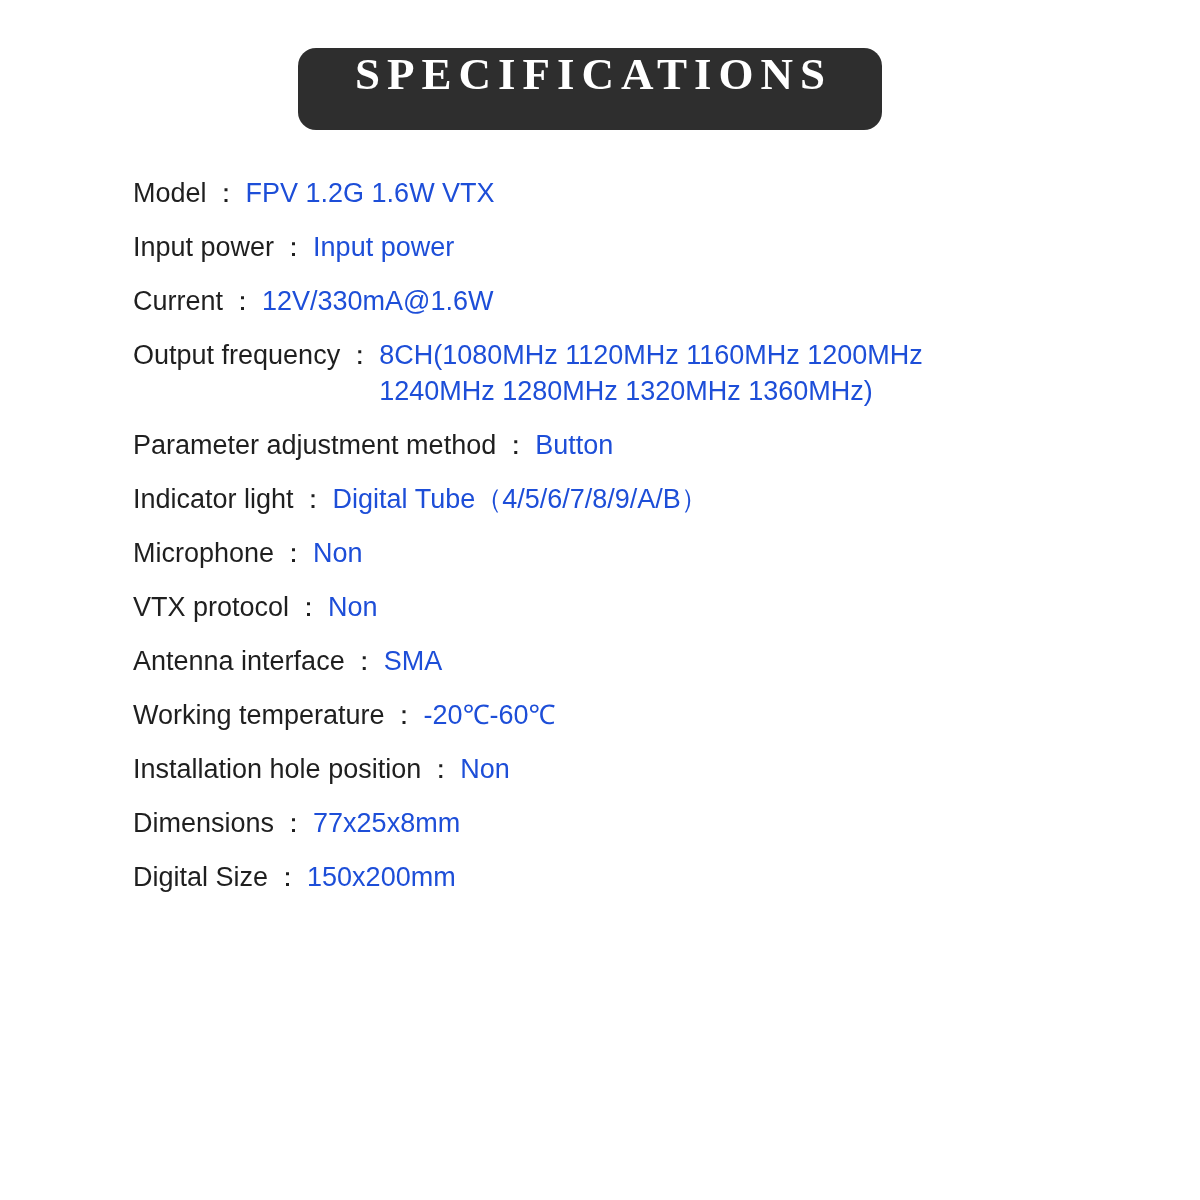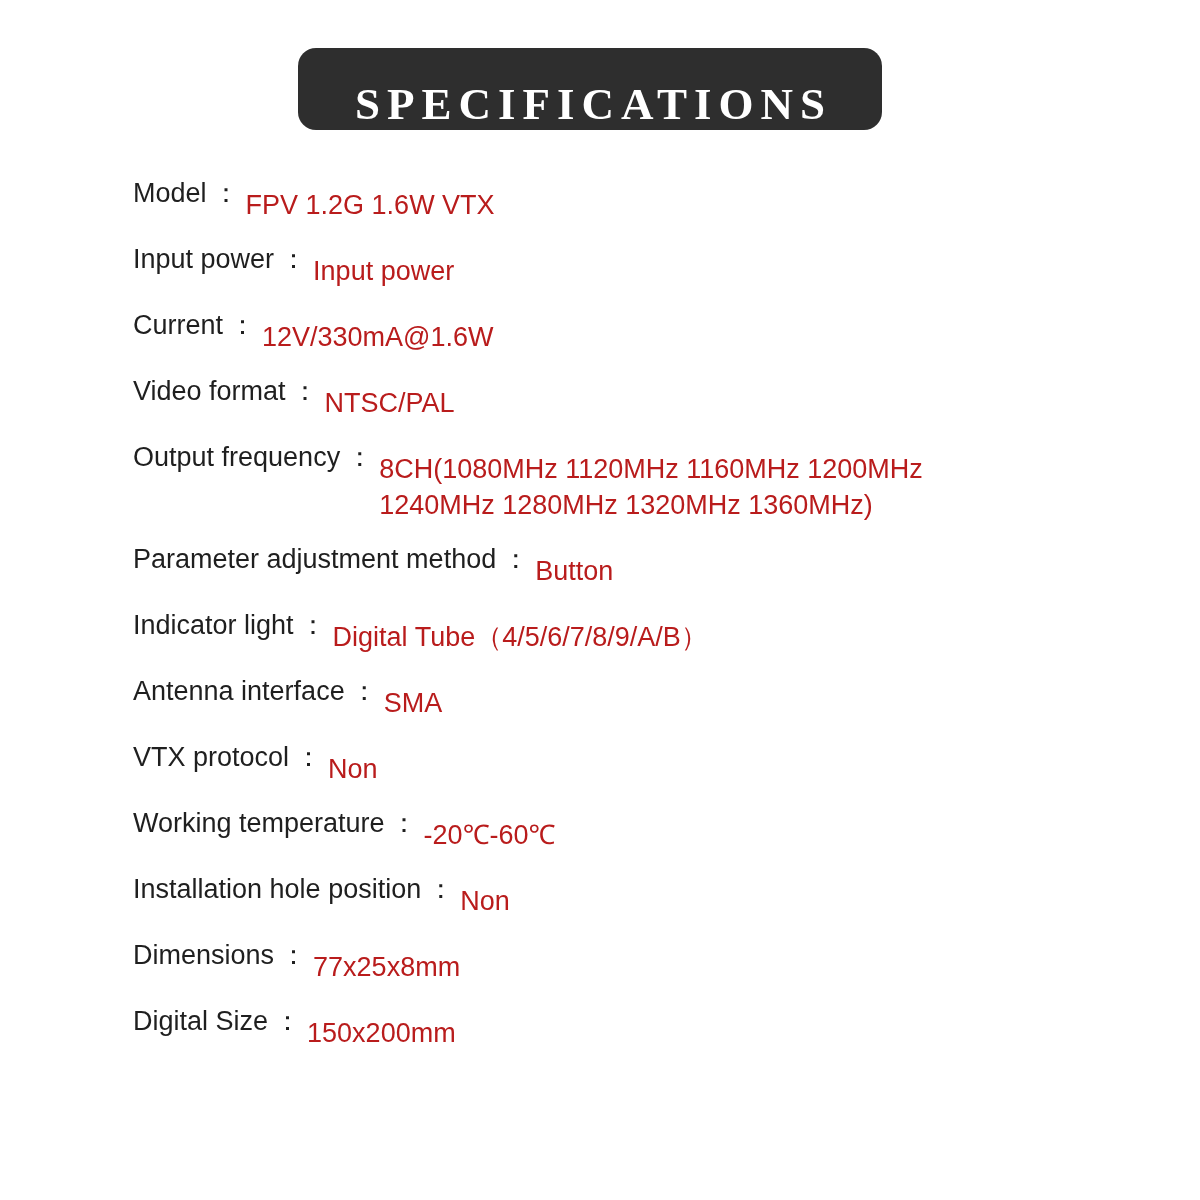--- a/index.html
+++ b/index.html
@@ -21,21 +21,21 @@
   }
   .header-box {
     position: absolute;
     left: 298px;
     top: 48px;
     width: 584px;
     height: 82px;
     background: #2e2e2e;
     border-radius: 18px;
     display: flex;
-    align-items: flex-end;
+    align-items: flex-start;
     justify-content: center;
     white-space: nowrap;
   }
   .header-title {
     font-family: "Liberation Serif", "DejaVu Serif", serif;
     font-weight: bold;
     font-size: 45px;
     letter-spacing: 7px;
     color: #ffffff;
     text-indent: 7px; 
@@ -54,25 +54,24 @@
   }
   .spec-label {
     color: #1f1f1f;
     white-space: pre-line;
   }
   .spec-colon {
     color: #1f1f1f;
     margin: 0 6px;
   }
   .spec-value {
-    color: #b91c1c;
+    color: #1d4ed8;
     display: inline-block;
     vertical-align: top;
     white-space: pre-line;
-    margin-top: 12px;
   }
 </style>
 </head>
 <body>
 
 <div class="page">
 
   <div class="header-box">
     <span class="header-title">SPECIFICATIONS</span>
   </div>
@@ -80,33 +79,33 @@
   <div class="spec-list">
 
     <p class="spec-row"><span class="spec-label">Model</span><span class="spec-colon">：</span><span class="spec-value">FPV 1.2G 1.6W VTX</span></p>
 
 
 
     <p class="spec-row"><span class="spec-label">Input power</span><span class="spec-colon">：</span><span class="spec-value">Input power</span></p>
 
     <p class="spec-row"><span class="spec-label">Current</span><span class="spec-colon">：</span><span class="spec-value">12V/330mA@1.6W</span></p>
 
-    <p class="spec-row"><span class="spec-label">Video format</span><span class="spec-colon">：</span><span class="spec-value">NTSC/PAL</span></p>
 
     <p class="spec-row"><span class="spec-label">Output frequency</span><span class="spec-colon">：</span><span class="spec-value">8CH(1080MHz 1120MHz 1160MHz 1200MHz
 1240MHz 1280MHz 1320MHz 1360MHz)</span></p>
 
     <p class="spec-row"><span class="spec-label">Parameter adjustment method</span><span class="spec-colon">：</span><span class="spec-value">Button</span></p>
 
     <p class="spec-row"><span class="spec-label">Indicator light</span><span class="spec-colon">：</span><span class="spec-value">Digital Tube（4/5/6/7/8/9/A/B）</span></p>
 
+    <p class="spec-row"><span class="spec-label">Microphone</span><span class="spec-colon">：</span><span class="spec-value">Non</span></p>
+
+    <p class="spec-row"><span class="spec-label">VTX protocol</span><span class="spec-colon">：</span><span class="spec-value">Non</span></p>
 
     <p class="spec-row"><span class="spec-label">Antenna interface</span><span class="spec-colon">：</span><span class="spec-value">SMA</span></p>
-
-    <p class="spec-row"><span class="spec-label">VTX protocol</span><span class="spec-colon">：</span><span class="spec-value">Non</span></p>
 
     <p class="spec-row"><span class="spec-label">Working temperature</span><span class="spec-colon">：</span><span class="spec-value">-20℃-60℃</span></p>
 
     <p class="spec-row"><span class="spec-label">Installation hole position</span><span class="spec-colon">：</span><span class="spec-value">Non</span></p>
 
     <p class="spec-row"><span class="spec-label">Dimensions</span><span class="spec-colon">：</span><span class="spec-value">77x25x8mm</span></p>
 
 
     <p class="spec-row"><span class="spec-label">Digital Size</span><span class="spec-colon">：</span><span class="spec-value">150x200mm</span></p>
 

